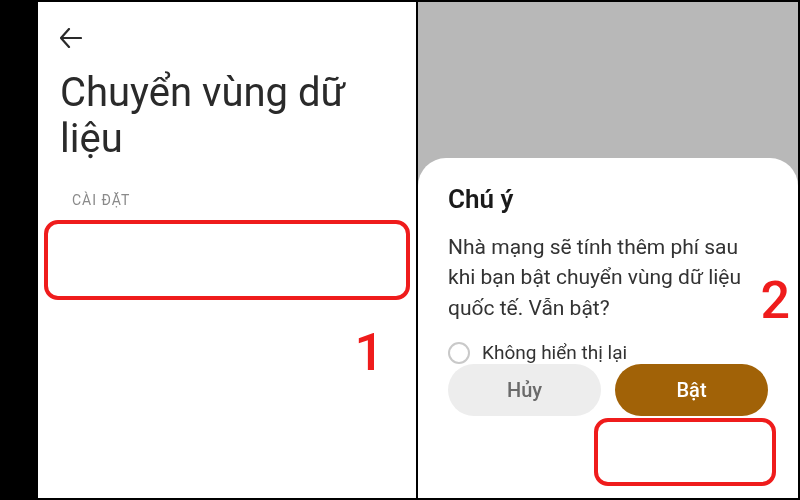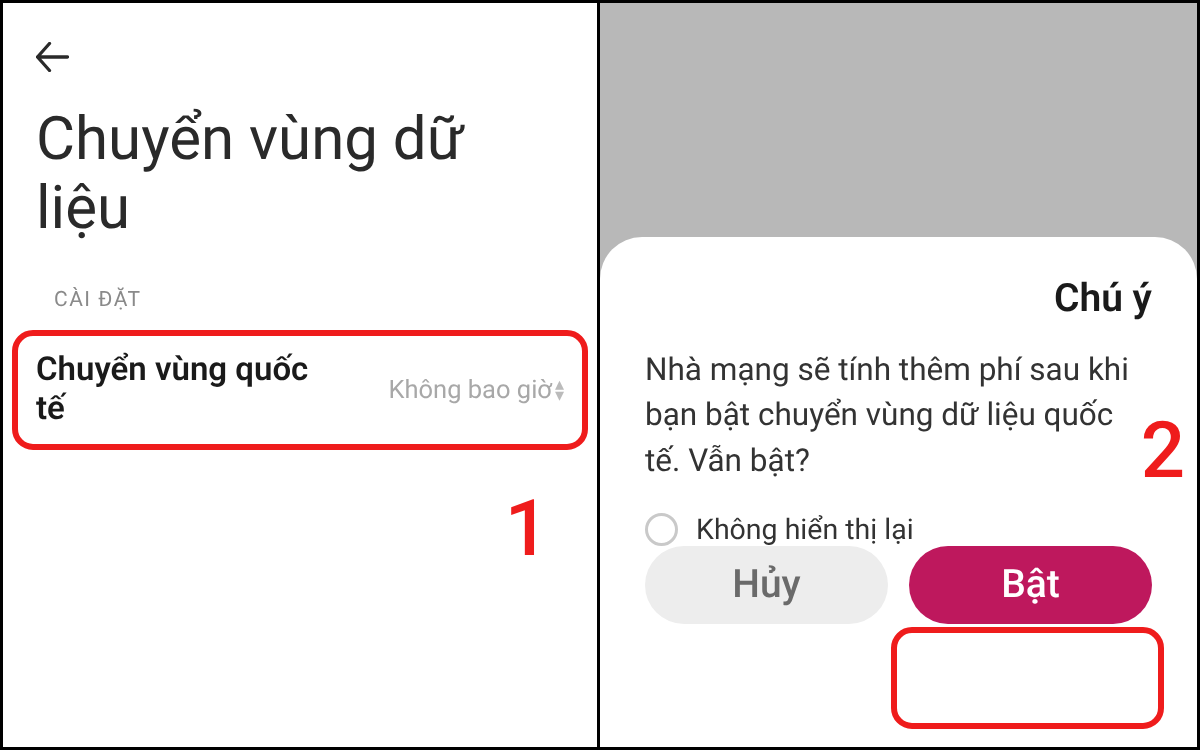--- a/index.html
+++ b/index.html
@@ -9,20 +9,21 @@
     font-family: -apple-system, BlinkMacSystemFont, "Segoe UI", Roboto, Arial, sans-serif;
     background: #000;
     overflow: hidden;
   }
   .container {
     display: flex;
     width: 800px;
     height: 500px;
     border: 2px solid #000;
     background: #000;
+    padding-left: 36px;
   }
   .pane {
     width: 398px;
     height: 496px;
     background: #fff;
     position: relative;
     overflow: hidden;
   }
   .pane-left { border-right: 2px solid #000; }
   
@@ -109,21 +110,21 @@
     left: 0;
     right: 0;
     bottom: 0;
     height: 340px;
     background: #fff;
     border-top-left-radius: 28px;
     border-top-right-radius: 28px;
     padding: 26px 30px 20px 30px;
   }
   .dlg-title {
-    text-align: right;
+    text-align: left;
     font-size: 26px;
     font-weight: 600;
     color: #1a1a1a;
     margin-bottom: 18px;
   }
   .dlg-msg {
     font-size: 21px;
     color: #333;
     line-height: 1.45;
     margin-bottom: 18px;
@@ -150,26 +151,26 @@
     display: flex;
     gap: 14px;
   }
   .btn {
     flex: 1;
     height: 52px;
     border-radius: 26px;
     display: flex;
     align-items: center;
     justify-content: center;
-    font-size: 26px;
+    font-size: 20px;
     font-weight: 500;
     cursor: pointer;
   }
   .btn-cancel { background: #ededed; color: #6a6a6a; }
-  .btn-confirm { background: #be185d; color: #fff; }
+  .btn-confirm { background: #a16207; color: #fff; }
   .confirm-outline {
     position: absolute;
     bottom: 12px;
     right: 22px;
     width: 182px;
     height: 68px;
     border: 4px solid #ef1c1c;
     border-radius: 14px;
     pointer-events: none;
   }
@@ -189,30 +190,20 @@
 
   <div class="pane pane-left">
     <div class="back-arrow">
       <svg width="22" height="20" viewBox="0 0 22 20">
           <path d="M9 1 L1 10 L9 19 M1 10 H21" stroke="#2a2a2a" stroke-width="2.2" fill="none" stroke-linecap="round" stroke-linejoin="round"></path>
         </svg>
     </div>
     <div class="title">Chuyển vùng dữ liệu</div>
     <div class="section-label">CÀI ĐẶT</div>
     <div class="row-outline"></div>
-    <div class="row">
-      <div class="row-label">Chuyển vùng quốc tế</div>
-      <div class="row-value">
-        <span>Không bao giờ</span>
-        <span class="chevrons">
-            <span>▴</span>
-            <span>▾</span>
-          </span>
-      </div>
-    </div>
     <div class="step1">1</div>
   </div>
 
   <div class="pane pane-right">
     <div class="sheet">
       <div class="dlg-title">Chú ý</div>
       <div class="dlg-msg">Nhà mạng sẽ tính thêm phí sau khi bạn bật chuyển vùng dữ liệu quốc tế. Vẫn bật?</div>
       <div class="dont-show">
         <div class="radio"></div>
         <div class="dont-show-label">Không hiển thị lại</div>

